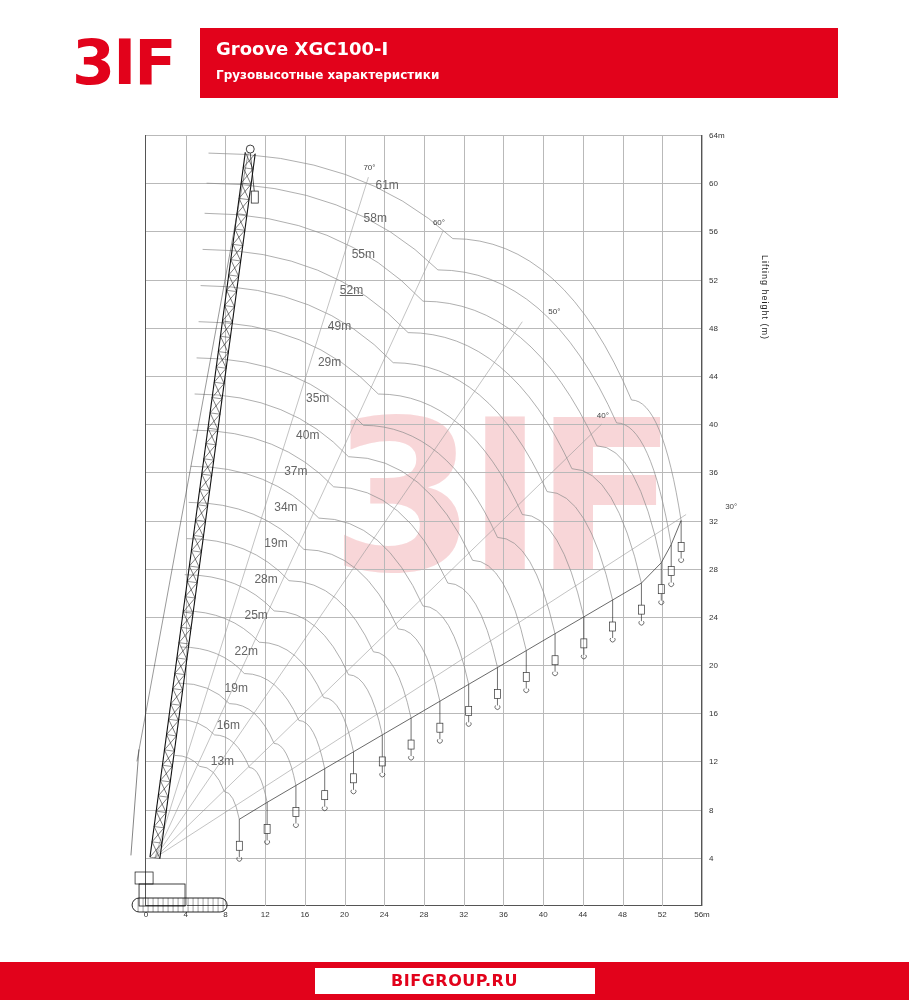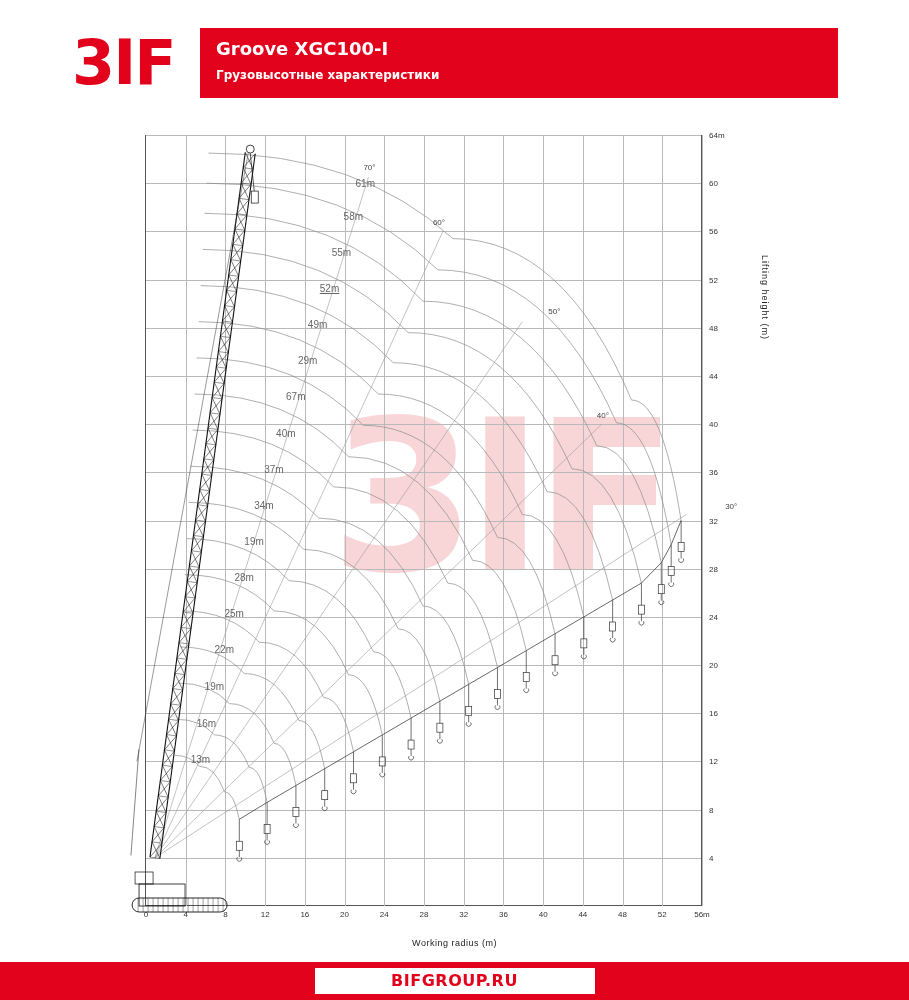--- a/index.html
+++ b/index.html
@@ -122,24 +122,25 @@
     letter-spacing: -10px;
     font-family: "DejaVu Sans", sans-serif;
     pointer-events: none;
     z-index: 0;
   }
 
   #svgwrap { position: absolute; left:0; top:0; width:909px; height:840px; z-index: 2;}
 
   .boom-label {
     position: absolute;
-    font-size: 10px;
+    font-size: 12px;
     color: #666;
     z-index: 3;
     white-space: nowrap;
+    margin-left: 20px;
   }
   .angle-label {
     position: absolute;
     font-size: 8px;
     color: #444;
     z-index: 3;
     white-space: nowrap;
   }
 
   
@@ -241,21 +242,20 @@
         <div class="grid-h" style="top: 96.375px;"></div>
         <div class="tick-y" style="top: 96.375px;">56</div>
         <div class="grid-h" style="top: 48.1875px;"></div>
         <div class="tick-y" style="top: 48.1875px;">60</div>
         <div class="grid-h" style="top: 0px;"></div>
         <div class="tick-y" style="top: 0px;">64m</div>
       </div>
     <div id="y-axis-right"></div>
 
     <div id="ylabel">Lifting height (m)</div>
-    <div id="xlabel">Working radius (m)</div>
 
     <svg id="svgwrap" viewBox="0 0 909 840">
         <path d="M 174.8 645.4 Q 190.2 645.4 199.6 656.3 Q 215.0 656.3 224.4 681.6 Q 233.7 681.6 239.3 709.3" fill="none" stroke="#8d8d8d" stroke-width="0.7"></path>
         <path d="M 176.8 609.3 Q 200.2 609.3 214.5 624.9 Q 236.0 624.9 249.3 657.5 Q 260.3 657.5 267.1 692.4" fill="none" stroke="#8d8d8d" stroke-width="0.7"></path>
         <path d="M 178.8 573.1 Q 210.2 573.1 229.4 593.6 Q 257.1 593.6 274.1 633.4 Q 287.6 633.4 295.9 675.5" fill="none" stroke="#8d8d8d" stroke-width="0.7"></path>
         <path d="M 180.7 537.0 Q 220.1 537.0 244.3 563.5 Q 278.1 563.5 298.9 610.5 Q 314.9 610.5 324.7 658.7" fill="none" stroke="#8d8d8d" stroke-width="0.7"></path>
         <path d="M 182.7 500.9 Q 230.1 500.9 259.2 532.2 Q 299.2 532.2 323.7 587.6 Q 342.2 587.6 353.5 641.8" fill="none" stroke="#8d8d8d" stroke-width="0.7"></path>
         <path d="M 184.7 464.7 Q 240.1 464.7 274.1 500.9 Q 320.2 500.9 348.5 564.7 Q 369.5 564.7 382.3 624.9" fill="none" stroke="#8d8d8d" stroke-width="0.7"></path>
         <path d="M 186.7 428.6 Q 250.1 428.6 289.0 470.7 Q 341.3 470.7 373.4 541.8 Q 396.7 541.8 411.1 608.1" fill="none" stroke="#8d8d8d" stroke-width="0.7"></path>
         <path d="M 188.7 392.4 Q 260.1 392.4 303.9 439.4 Q 362.3 439.4 398.2 518.9 Q 424.0 518.9 439.9 591.2" fill="none" stroke="#8d8d8d" stroke-width="0.7"></path>
@@ -557,21 +557,21 @@
   <div class="boom-label" style="left: 190.714px; top: 644.028px;">13m</div>
       <div class="boom-label" style="left: 196.671px; top: 608px;">16m</div>
       <div class="boom-label" style="left: 204.614px; top: 570.542px;">19m</div>
       <div class="boom-label" style="left: 214.543px; top: 534.402px;">22m</div>
       <div class="boom-label" style="left: 224.471px; top: 498.261px;">25m</div>
       <div class="boom-label" style="left: 234.4px; top: 462.12px;">28m</div>
       <div class="boom-label" style="left: 244.329px; top: 425.98px;">19m</div>
       <div class="boom-label" style="left: 254.257px; top: 389.839px;">34m</div>
       <div class="boom-label" style="left: 264.186px; top: 353.698px;">37m</div>
       <div class="boom-label" style="left: 276.1px; top: 317.558px;">40m</div>
-      <div class="boom-label" style="left: 286.029px; top: 281.417px;">67m</div>
+      <div class="boom-label" style="left: 286.029px; top: 281.417px;">35m</div>
       <div class="boom-label" style="left: 297.943px; top: 245.277px;">29m</div>
       <div class="boom-label" style="left: 307.871px; top: 209.136px;">49m</div>
       <div class="boom-label" style="left: 319.786px; top: 172.995px; text-decoration: underline;">52m</div>
       <div class="boom-label" style="left: 331.7px; top: 136.855px;">55m</div>
       <div class="boom-label" style="left: 343.614px; top: 100.714px;">58m</div>
       <div class="boom-label" style="left: 355.529px; top: 68.1875px;">61m</div>
       <div class="angle-label" style="left: 363.429px; top: 52.7312px;">70°</div>
       <div class="angle-label" style="left: 432.929px; top: 108.147px;">60°</div>
       <div class="angle-label" style="left: 512.357px; top: 197.294px; padding-left: 36px;">50°</div>
       <div class="angle-label" style="left: 596.75px; top: 300.897px;">40°</div>

